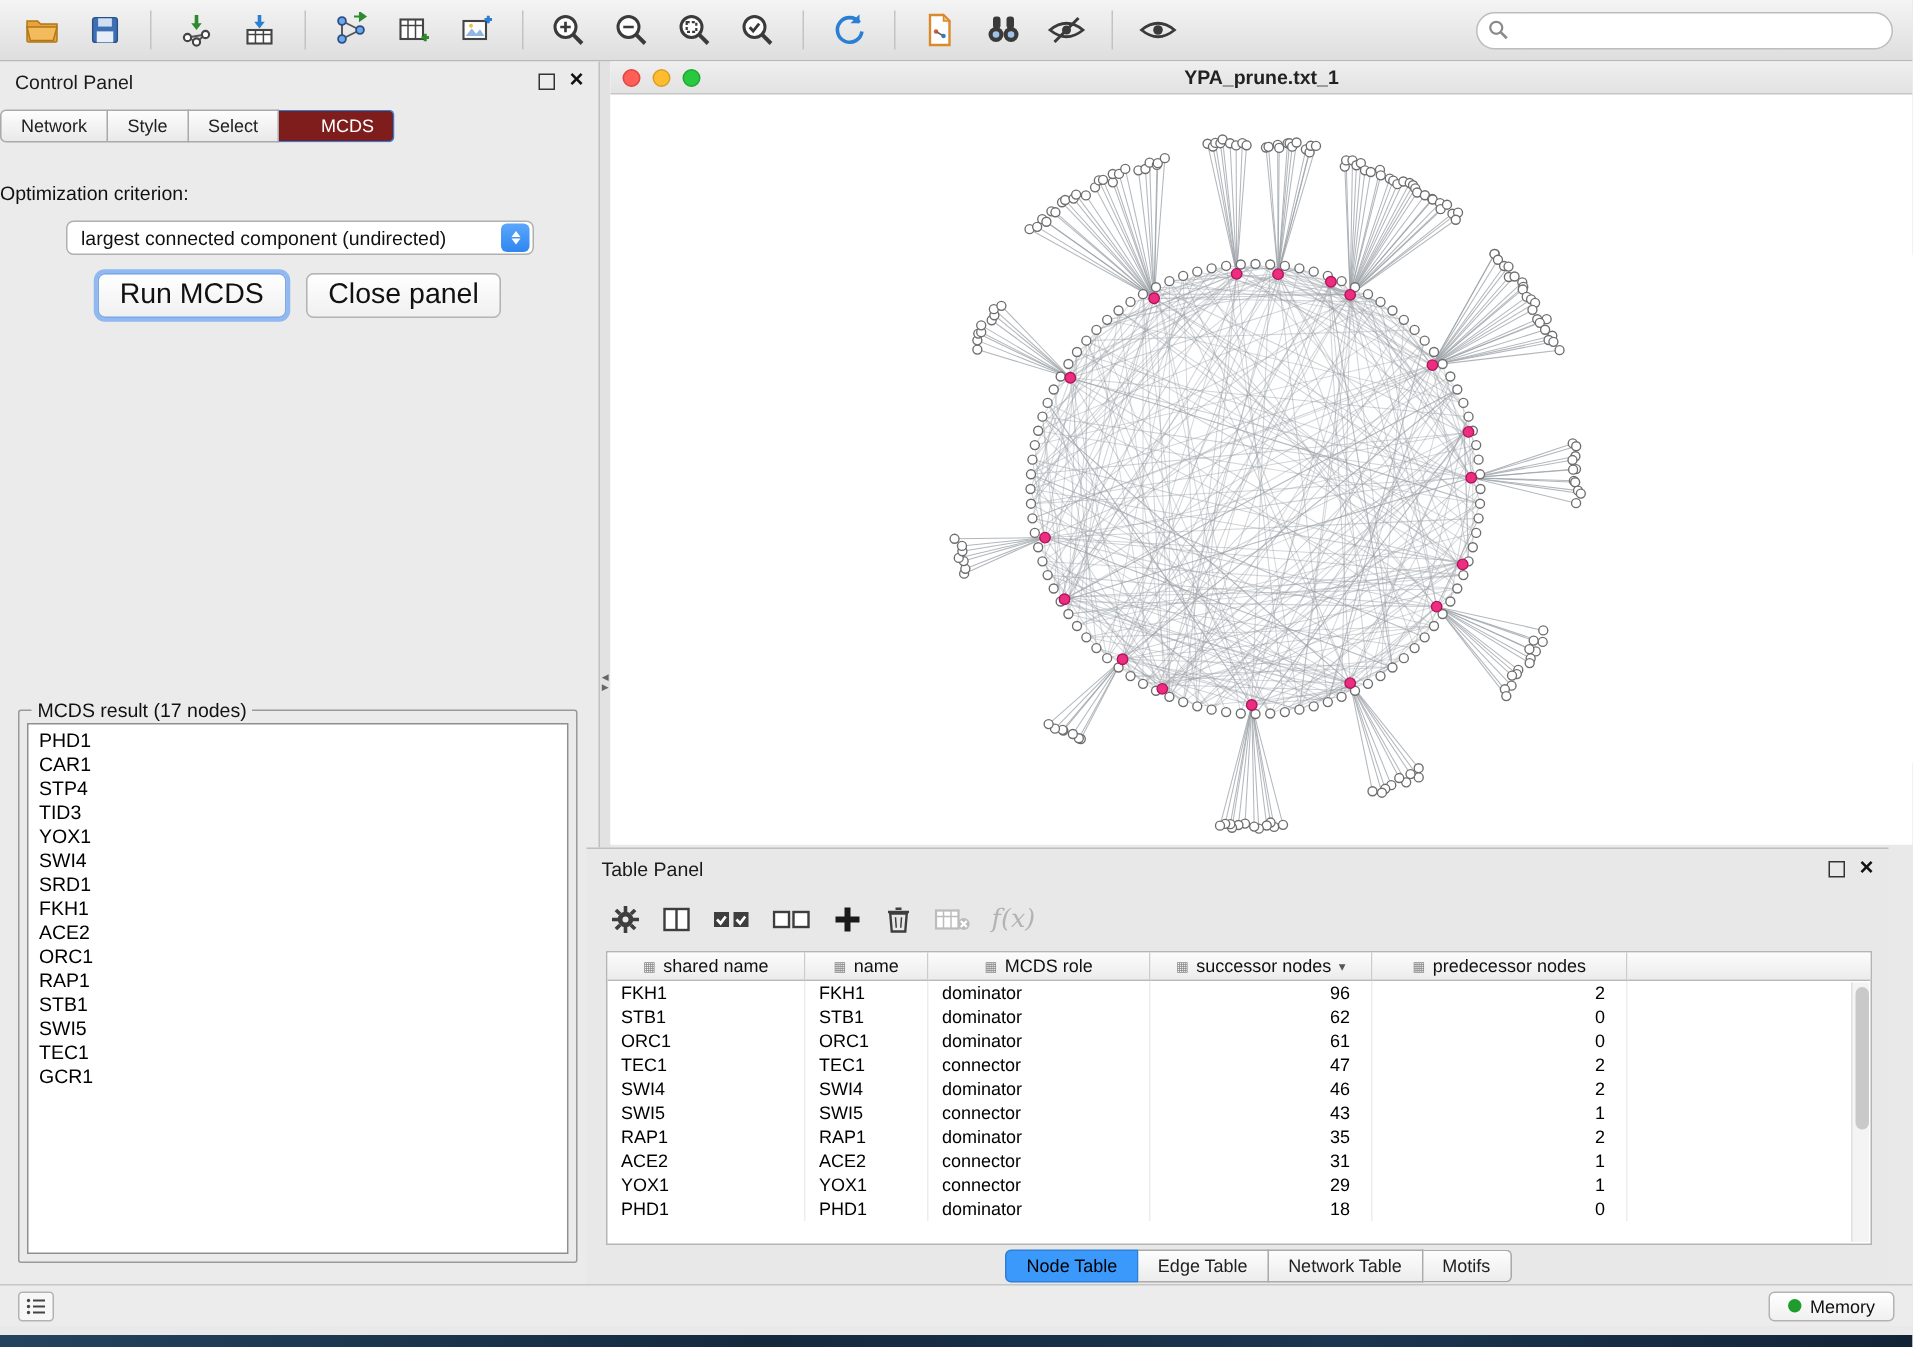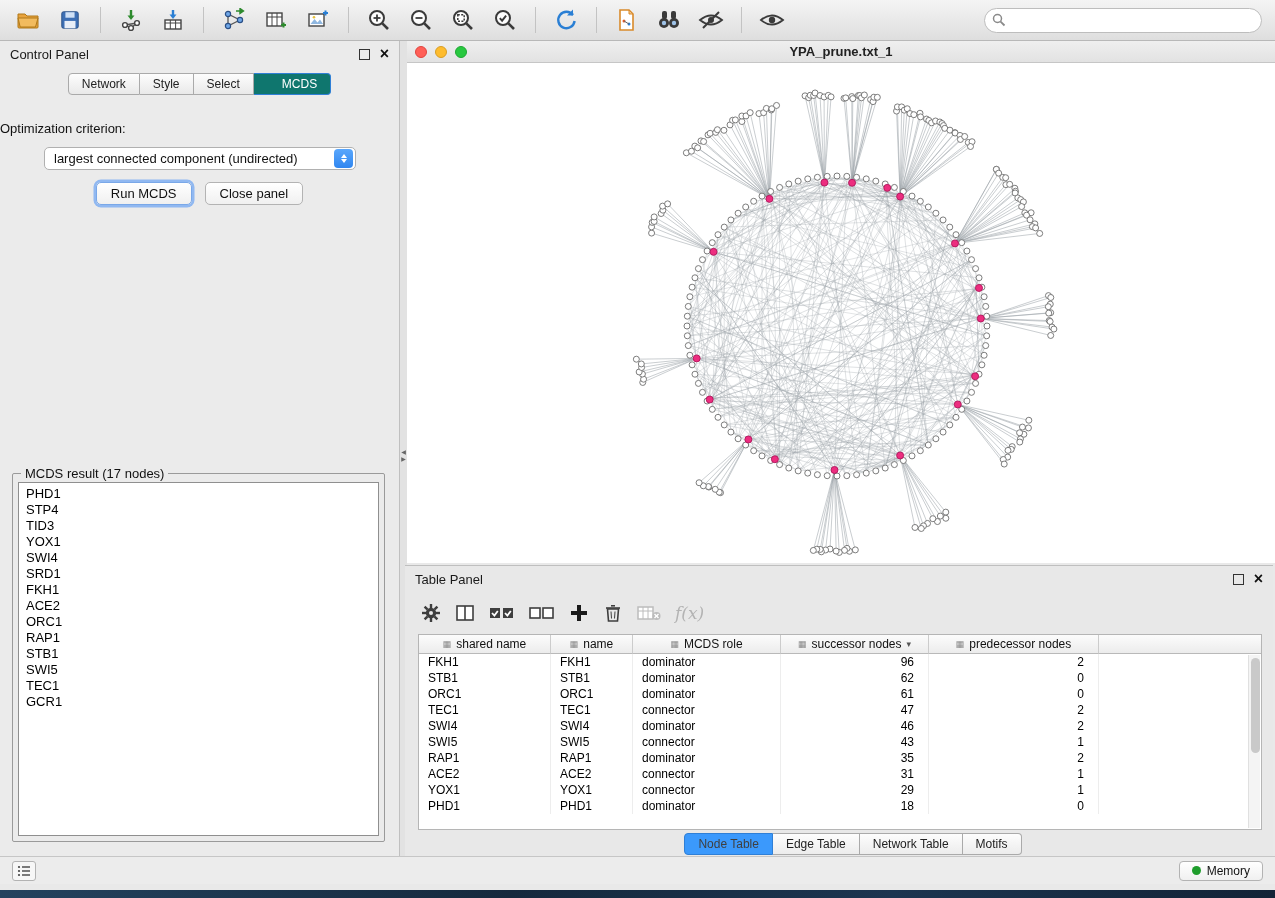--- a/index.html
+++ b/index.html
@@ -20,39 +20,39 @@
 
   
   .control-panel { position:absolute; top:41px; left:0; width:400px; height:821px;
     background:#ebebeb; border-right:1px solid #c0c0c0; }
   .panel-titlebar { height:26px; display:flex; align-items:center; padding:0 10px; }
   .panel-title { font-size:13px; color:#1a1a1a; }
   .panel-titlebar .spacer { flex:1; }
   .float-btn { width:11px; height:11px; border:1.5px solid #333; margin-right:10px; }
   .close-x { font-size:16px; font-weight:bold; color:#111; line-height:1; }
 
-  .cp-tabs { display:flex; justify-content:center; margin-top:6px; }
+  .cp-tabs { display:flex; margin-top:6px; }
   .cp-tab { font-size:12px; padding:3px 13px; border:1px solid #aaa; border-left:none;
     background:linear-gradient(#fdfdfd,#e9e9e9); color:#222; }
   .cp-tab:first-child { border-left:1px solid #aaa; border-radius:4px 0 0 4px; }
   .cp-tab:last-child { border-radius:0 4px 4px 0; }
-  .cp-tab.active { background:#0f766e; color:#fff; border-color:#2f7fd6;padding-left:28px; }
+  .cp-tab.active { background:#7f1d1d; color:#fff; border-color:#2f7fd6;padding-left:28px; }
 
   .opt-label { text-align:left; font-size:13px; color:#111; margin-top:26px; }
   .dropdown { position:relative; margin:11px 43px 0 44px; height:23px; background:#fff;
     border:1px solid #b0b0b0; border-radius:5px; display:flex; align-items:center; }
   .dropdown .dd-text { font-size:13px; color:#111; padding-left:9px; flex:1; white-space:nowrap; }
   .dd-stepper { width:19px; height:19px; margin-right:2px; background:linear-gradient(#5aa7fc,#2f86f0);
     border-radius:4px; display:flex; flex-direction:column; align-items:center; justify-content:center; gap:1px; }
   .dd-stepper i { display:block; width:0; height:0; border-left:3.5px solid transparent; border-right:3.5px solid transparent; }
   .dd-up { border-bottom:4px solid #fff; }
   .dd-down { border-top:4px solid #fff; }
 
   .cp-buttons { display:flex; justify-content:center; gap:13px; margin-top:12px; }
-  .btn { font-size:13px; color:#111; background:linear-gradient(#ffffff,#f0f0f0);
+  .btn { font-size:19px; color:#111; background:linear-gradient(#ffffff,#f0f0f0);
     border:1px solid #b3b3b3; border-radius:5px; padding:3px 14px; }
   .btn.focus-ring { box-shadow:0 0 0 2.5px rgba(96,156,245,.65); border-color:#7aa8e8; }
 
   .mcds-group { position:absolute; left:12px; right:14px; top:432px; bottom:20px;
     border:1px solid #9a9a9a; border-radius:2px; }
   .mcds-legend { position:absolute; top:-8px; left:8px; background:#ebebeb; font-size:13px;
     color:#111; padding:0 4px; }
   .mcds-list { position:absolute; left:5px; right:5px; top:8px; bottom:5px; background:#fff;
     border:1px solid #8f8f8f; overflow:hidden; padding:3px 0; }
   .mcds-item { font-size:13px; color:#000; line-height:16px; padding-left:7px; }
@@ -68,21 +68,21 @@
     display:flex; align-items:center; padding:0 8px; position:relative; }
   .traffic { display:flex; gap:8px; }
   .tl { width:12px; height:12px; border-radius:50%; }
   .tl.red { background:#ff5f57; border:1px solid #e0443e; }
   .tl.yellow { background:#febc2e; border:1px solid #d89e24; }
   .tl.green { background:#28c840; border:1px solid #1ea832; }
   .net-title { position:absolute; left:0; right:0; text-align:center; font-size:13px; font-weight:bold; color:#222; }
   .net-canvas { width:868px; height:500px; background:#fff; }
 
   
-  .table-panel { position:absolute; left:405px; top:565px; width:868px; height:297px; background:#e8e8e8;
+  .table-panel { position:absolute; left:391px; top:565px; width:868px; height:297px; background:#e8e8e8;
     border-top:1px solid #bfbfbf; }
   .tp-toolbar { height:37px; margin-top:2px; display:flex; align-items:center; gap:14px; padding:0 16px; }
   .tp-icon { display:flex; align-items:center; justify-content:center; height:28px; }
   .fx { font-family:"DejaVu Serif", serif; font-style:italic; font-size:17px; color:#b3b3b3; }
 
   .table-wrap { position:absolute; left:13px; right:11px; top:68px; bottom:32px; background:#fff;
     border:1px solid #b5b5b5; overflow:hidden; }
   .tbl { display:grid; }
   .th { font-size:12px; color:#111; background:linear-gradient(#fcfcfc,#ececec);
     border-right:1px solid #ccc; border-bottom:1px solid #b9b9b9; height:19px;
@@ -93,21 +93,21 @@
     padding-left:9px; white-space:nowrap; overflow:hidden; }
   .td.num { text-align:right; padding-right:14px; }
   .vsb { position:absolute; right:1px; top:20px; bottom:1px; width:12px; background:#f4f4f4; border-left:1px solid #e0e0e0; }
   .vsb-thumb { position:absolute; left:1.5px; width:9px; top:3px; height:95px; background:#c9c9c9; border-radius:5px; }
 
   .tp-tabs { position:absolute; bottom:7px; left:0; right:0; display:flex; justify-content:center; }
   .tp-tab { font-size:12px; padding:3px 13px; border:1px solid #aaa; border-left:none;
     background:linear-gradient(#fdfdfd,#ececec); color:#222; }
   .tp-tab:first-child { border-left:1px solid #aaa; border-radius:4px 0 0 4px; }
   .tp-tab:last-child { border-radius:0 4px 4px 0; }
-  .tp-tab.active { background:#3b99fc; color:#404040; border-color:#2f7fd6;margin-left:28px; }
+  .tp-tab.active { background:#3b99fc; color:#000000; border-color:#2f7fd6;margin-left:28px; }
 
   
   .statusbar { position:absolute; left:0; top:856px; width:1275px; height:28px; background:#ececec;
     border-top:1px solid #c6c6c6; display:flex; align-items:center; padding:4px 12px; }
   .status-left-btn { width:24px; height:20px; border:1px solid #b3b3b3; border-radius:3px;
     background:#f7f7f7; display:flex; align-items:center; justify-content:center; }
   .statusbar .spacer { flex:1; }
   .memory-btn { display:flex; align-items:center; gap:6px; border:1px solid #b3b3b3; border-radius:4px;
     background:linear-gradient(#ffffff,#f0f0f0); padding:2px 12px; font-size:12px; color:#111; }
   .mem-dot { width:9px; height:9px; border-radius:50%; background:#1f9d2c; }
@@ -293,20 +293,21 @@
 
   <div class="cp-buttons">
     <button class="btn focus-ring">Run MCDS</button>
     <button class="btn">Close panel</button>
   </div>
 
   <div class="mcds-group">
     <span class="mcds-legend">MCDS result (17 nodes)</span>
     <div class="mcds-list">
         <div class="mcds-item">PHD1</div>
+        <div class="mcds-item">CAR1</div>
         <div class="mcds-item">STP4</div>
         <div class="mcds-item">TID3</div>
         <div class="mcds-item">YOX1</div>
         <div class="mcds-item">SWI4</div>
         <div class="mcds-item">SRD1</div>
         <div class="mcds-item">FKH1</div>
         <div class="mcds-item">ACE2</div>
         <div class="mcds-item">ORC1</div>
         <div class="mcds-item">RAP1</div>
         <div class="mcds-item">STB1</div>

